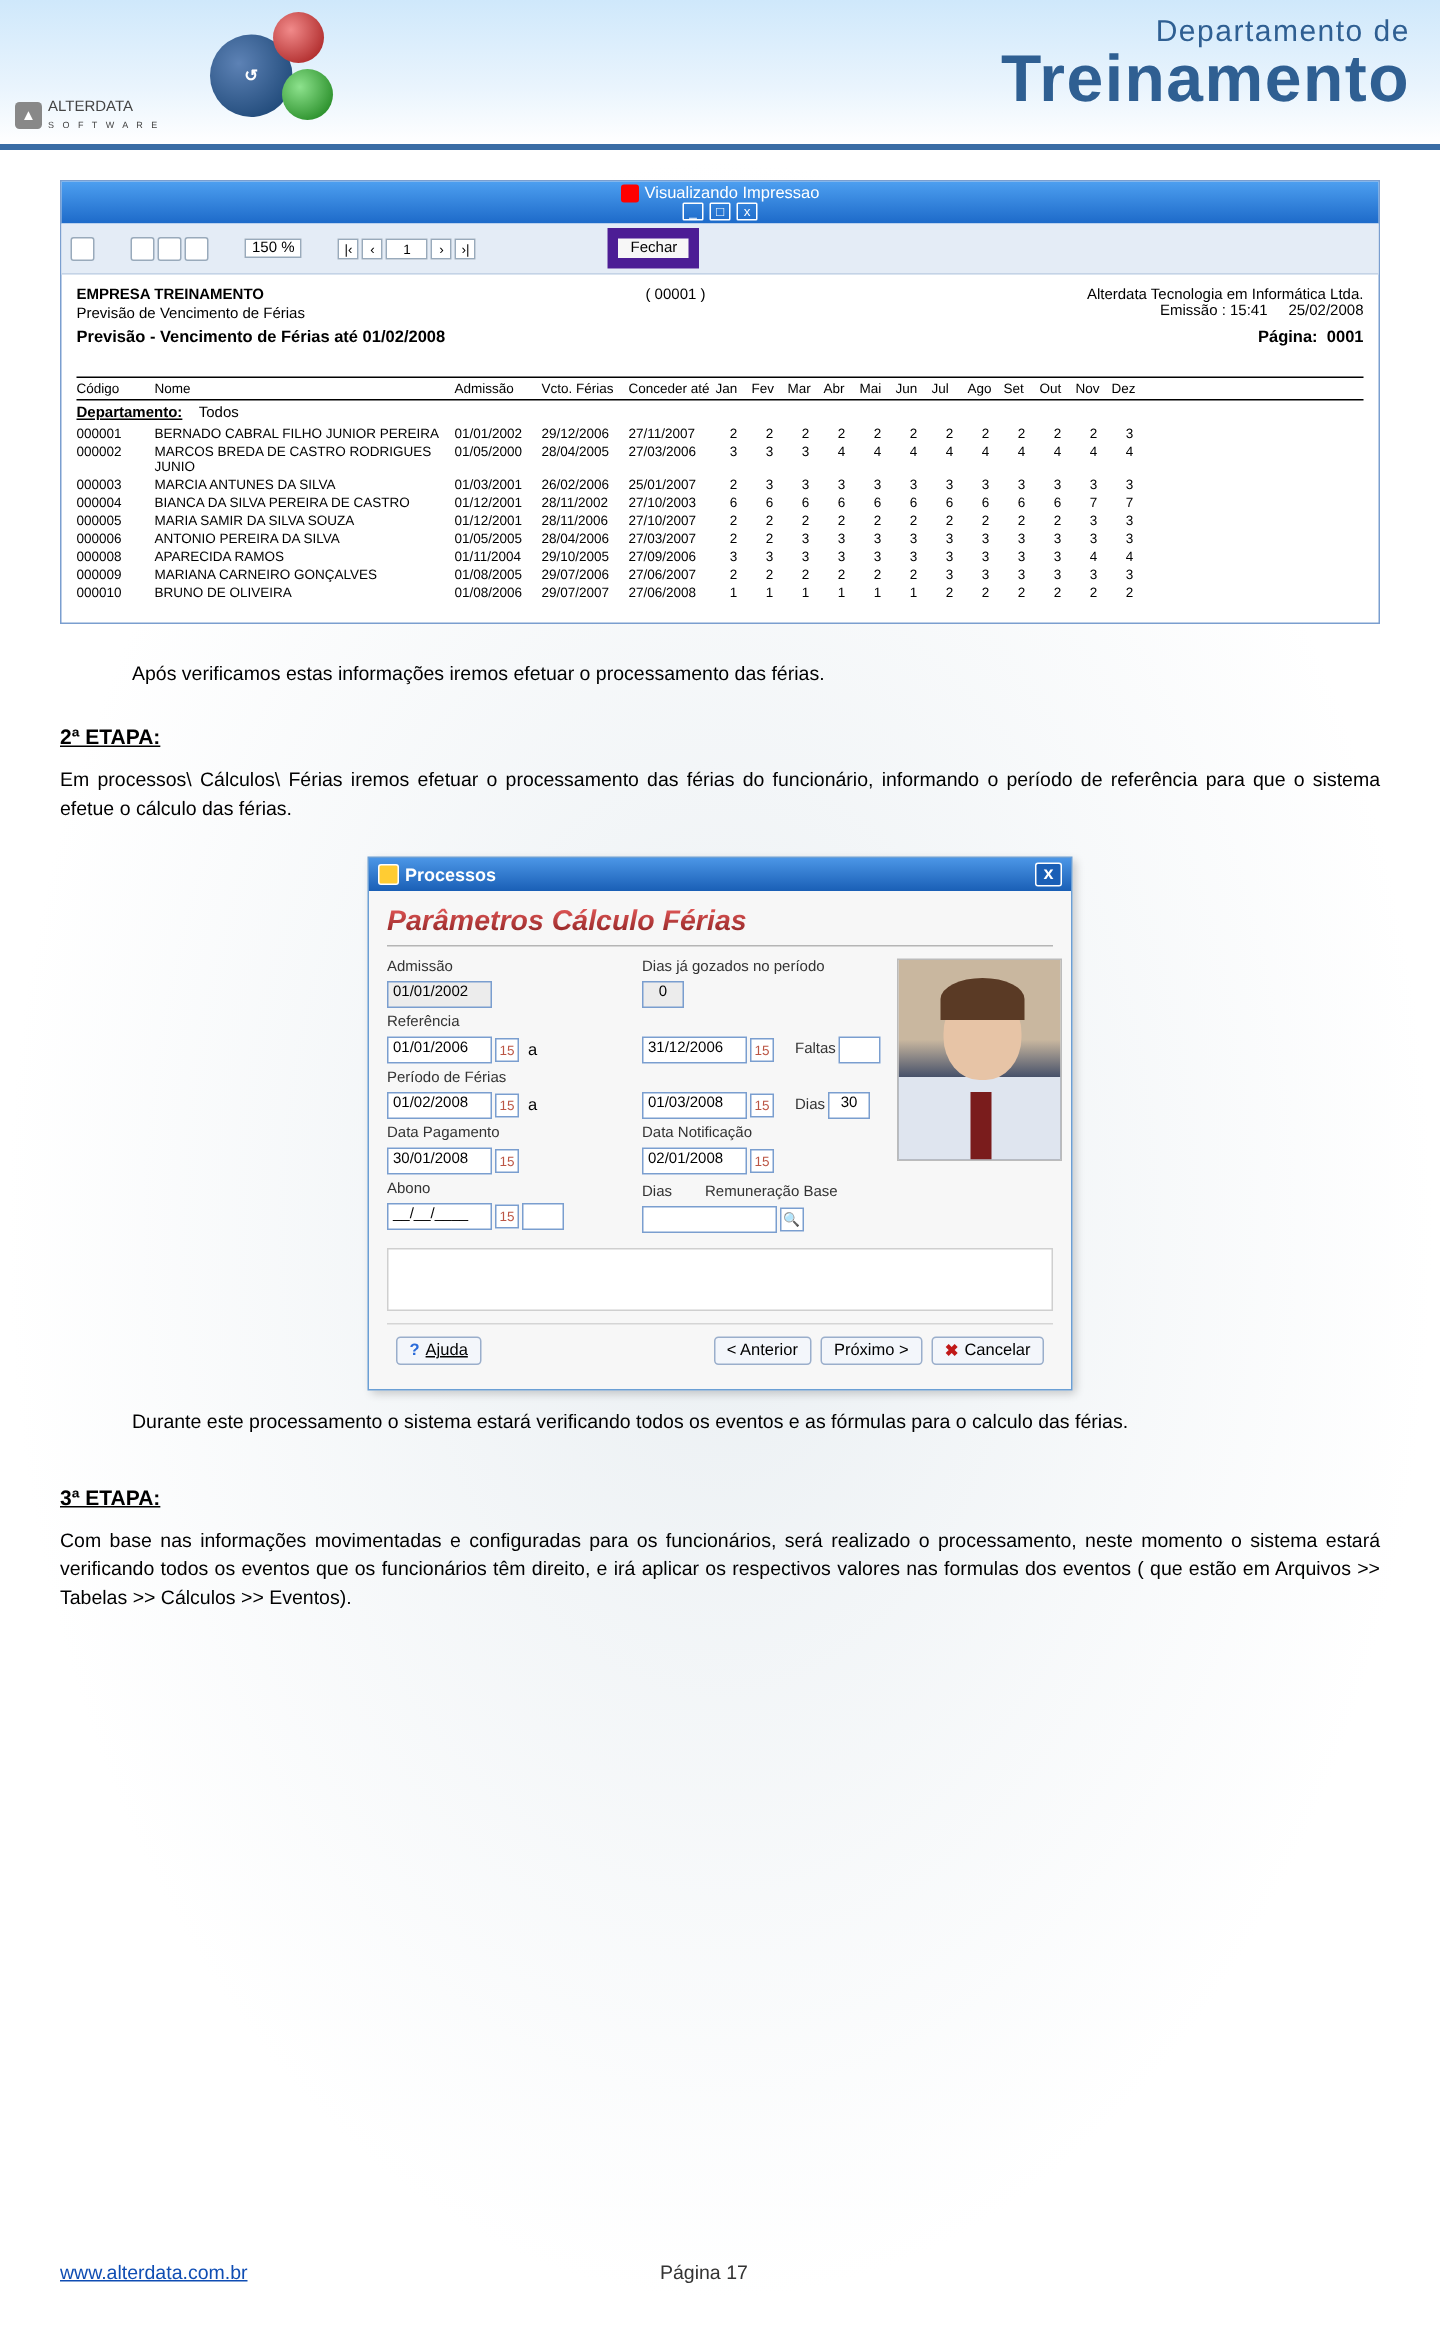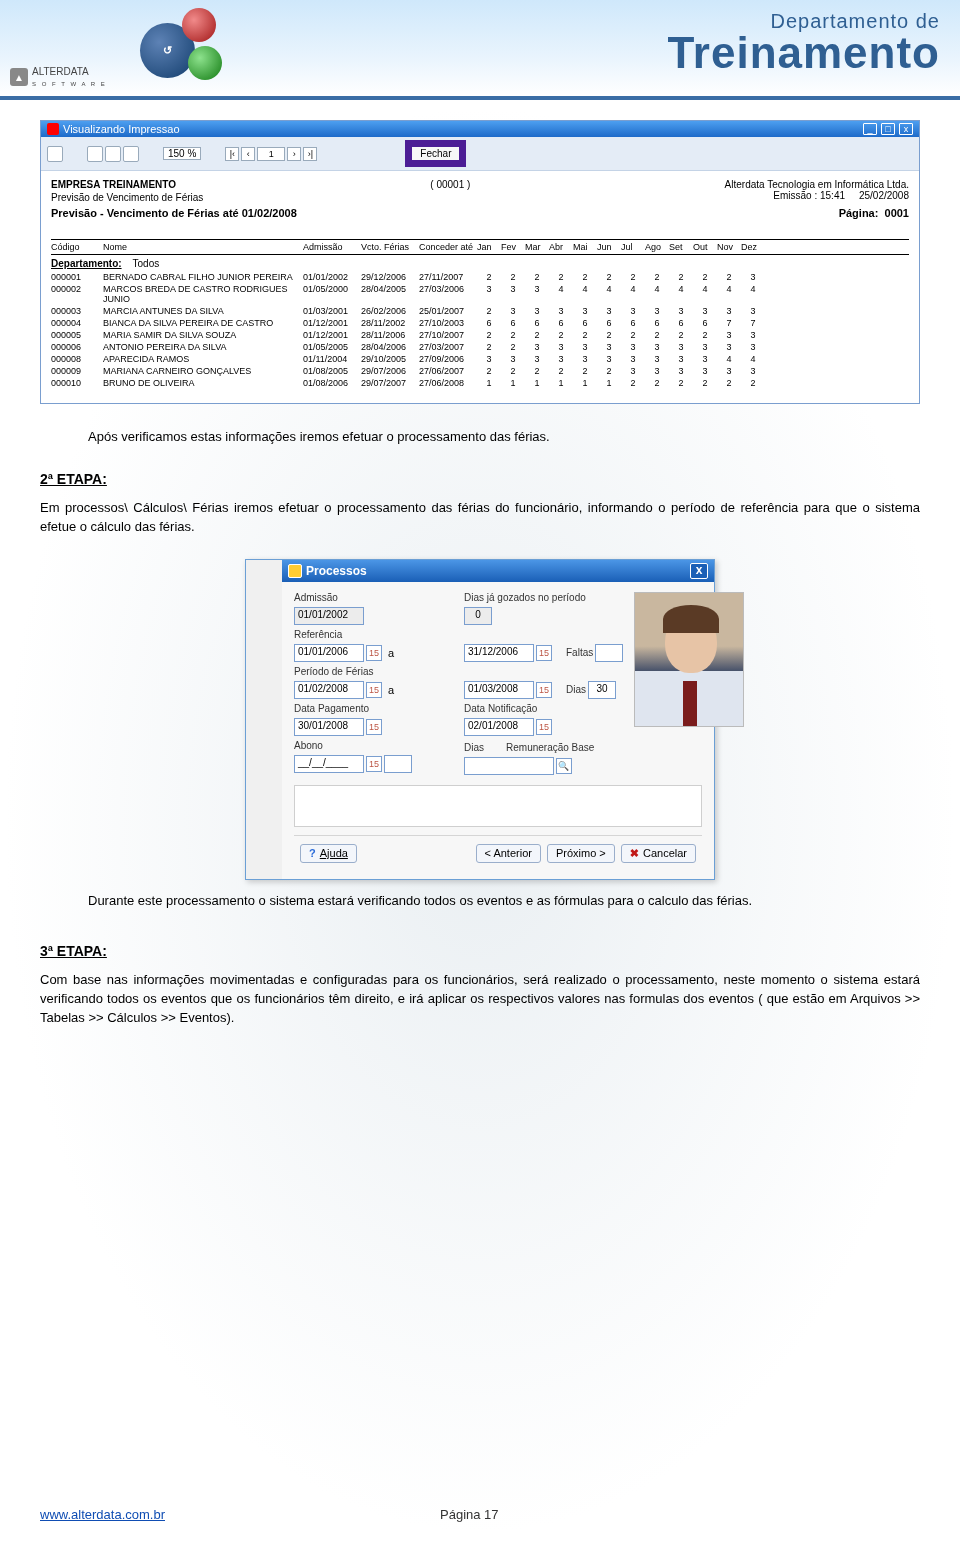--- a/index.html
+++ b/index.html
@@ -55,20 +55,21 @@
     width:880px;
     margin: 0 auto 24px auto;
     font-size:10px;
   }
   .report-titlebar{
     background:linear-gradient(180deg,#4d9ff0,#1d6ac9);
     color:#fff;
     padding:2px 6px;
     display:flex;justify-content:space-between;align-items:center;
     font-size:11px;
+    flex-direction:column;
   }
   .report-titlebar .ctl{display:flex;gap:4px}
   .report-titlebar .ctl span{width:14px;height:12px;border:1px solid #fff;border-radius:1px;font-size:9px;text-align:center;line-height:10px}
   .report-toolbar{
     background:#e4ecf6;
     padding:3px 6px;
     display:flex;align-items:center;gap:24px;
     border-bottom:1px solid #c4d3e6;
   }
   .tb-btn{width:16px;height:16px;border:1px solid #9ab;background:#fff;border-radius:2px}
@@ -92,21 +93,20 @@
   .body-text{width:880px;margin:0 auto 22px auto;font-size:13px;line-height:1.45}
   .body-text.indent{text-indent:48px}
   .stage{font-weight:bold;text-decoration:underline;font-size:14px}
   
   .dlg-wrap{width:470px;margin:0 auto 26px auto}
   .dlg{
     border:1px solid #6b9fd5;
     box-shadow:2px 2px 6px rgba(0,0,0,.2);
     background:#f0f0f0;
     font-size:11px;
-    padding-left:36px;
   }
   .dlg-title{
     background:linear-gradient(180deg,#4b96e6,#1a5fb6);
     color:#fff;padding:3px 6px;display:flex;justify-content:space-between;align-items:center;
     font-weight:bold;font-size:12px;
   }
   .dlg-title .x{width:18px;height:16px;background:#1a5fb6;border:1px solid #fff;border-radius:2px;text-align:center;line-height:13px}
   .dlg-body{padding:10px 12px 8px 12px;background:#f7f7f7}
   .dlg-heading{
     font-family: Arial, sans-serif;
@@ -424,20 +424,21 @@
 <div class="dlg-wrap">
 <div class="dlg">
   <div class="dlg-title">
     <span style="display:flex;align-items:center;gap:4px">
       <span style="width:14px;height:14px;background:#ffcc33;border:1px solid #fff;border-radius:2px"></span>
       <span>Processos</span>
     </span>
     <span class="x">x</span>
   </div>
   <div class="dlg-body">
+    <div class="dlg-heading">Parâmetros Cálculo Férias</div>
 
     <div class="param-grid">
 
       <div class="col">
         <div class="fld-label">Admissão</div>
         <div class="fld">
                 <span class="inp ro w70">01/01/2002</span>
               </div>
 
         <div class="fld-label">Referência</div>

